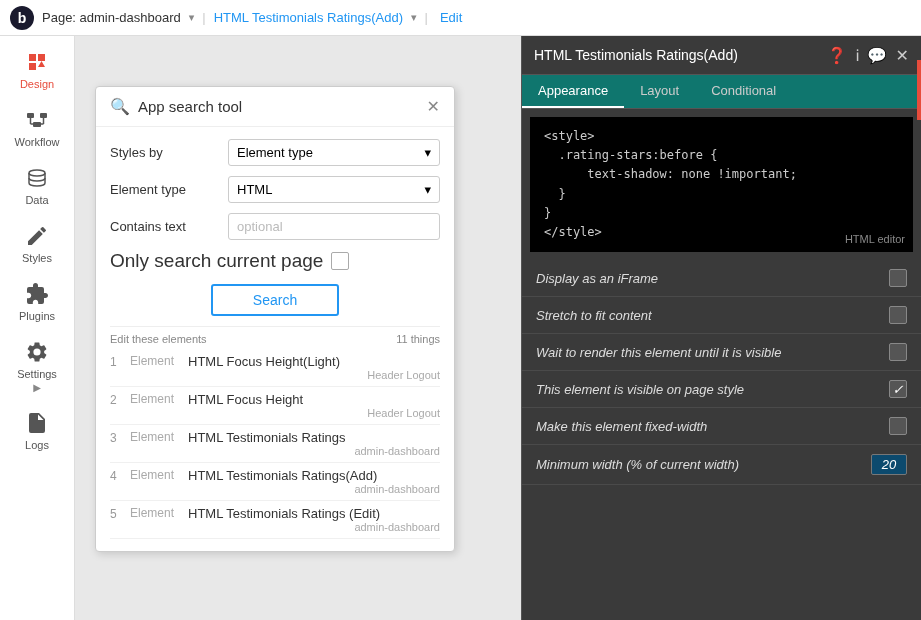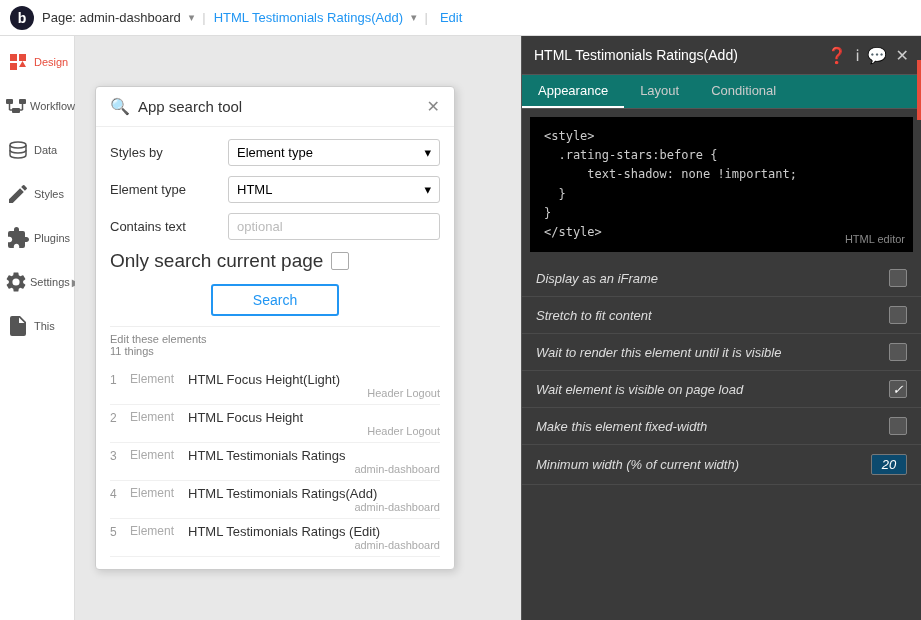--- a/index.html
+++ b/index.html
@@ -53,21 +53,21 @@
       background: #fff;
       border-right: 1px solid #ddd;
       display: flex;
       flex-direction: column;
       align-items: center;
       padding-top: 4px;
     }
     .sidebar-item {
       width: 100%;
       display: flex;
-      flex-direction: row;
+      flex-direction: column;
       align-items: center;
       padding: 8px 4px;
       cursor: pointer;
       color: #555;
       font-size: 11px;
       gap: 2px;
     }
     .sidebar-item.active {
       color: #e74c3c;
     }
@@ -193,25 +193,23 @@
       padding: 6px 40px;
       font-size: 14px;
       border-radius: 3px;
       cursor: pointer;
     }
     .results-header {
       display: flex;
       justify-content: space-between;
       font-size: 11px;
       color: #888;
-      margin-bottom: 6px;
       padding-bottom: 4px;
       border-top: 1px solid #eee;
       padding-top: 6px;
-      flex-direction: column;
     }
     .result-item {
       display: flex;
       align-items: flex-start;
       padding: 5px 0;
       border-bottom: 1px solid #f0f0f0;
       gap: 6px;
     }
     .result-num {
       color: #999;
@@ -450,21 +448,21 @@
       <span>Settings</span>
       <span style="font-size:10px;color:#888;">▶</span>
     </div>
 
     <div class="sidebar-item">
       <div class="icon-shape">
         <svg width="24" height="24" viewBox="0 0 24 24">
             <path fill="#555" d="M14 2H6a2 2 0 00-2 2v16a2 2 0 002 2h12a2 2 0 002-2V8l-6-6zm-1 7V3.5L18.5 9H13z"></path>
           </svg>
       </div>
-      <span>This</span>
+      <span>Logs</span>
     </div>
 
   </div>
 
   <div class="content-area">
 
     <div class="search-modal">
       <div class="search-modal-header">
         <div class="search-modal-title-row">
           <span class="search-icon-circle">🔍</span>
@@ -596,21 +594,21 @@
   </div>
           <div class="toggle-row">
     <span class="toggle-label">Stretch to fit content</span>
     <div class="toggle-box"></div>
   </div>
           <div class="toggle-row">
     <span class="toggle-label">Wait to render this element until it is visible</span>
     <div class="toggle-box"></div>
   </div>
           <div class="toggle-row">
-    <span class="toggle-label">Wait element is visible on page load</span>
+    <span class="toggle-label">This element is visible on page style</span>
     <div class="toggle-box checked"></div>
   </div>
           <div class="toggle-row">
     <span class="toggle-label">Make this element fixed-width</span>
     <div class="toggle-box"></div>
   </div>
         </div>
 
       <div class="toggle-row">
         <span class="toggle-label">Minimum width (% of current width)</span>

